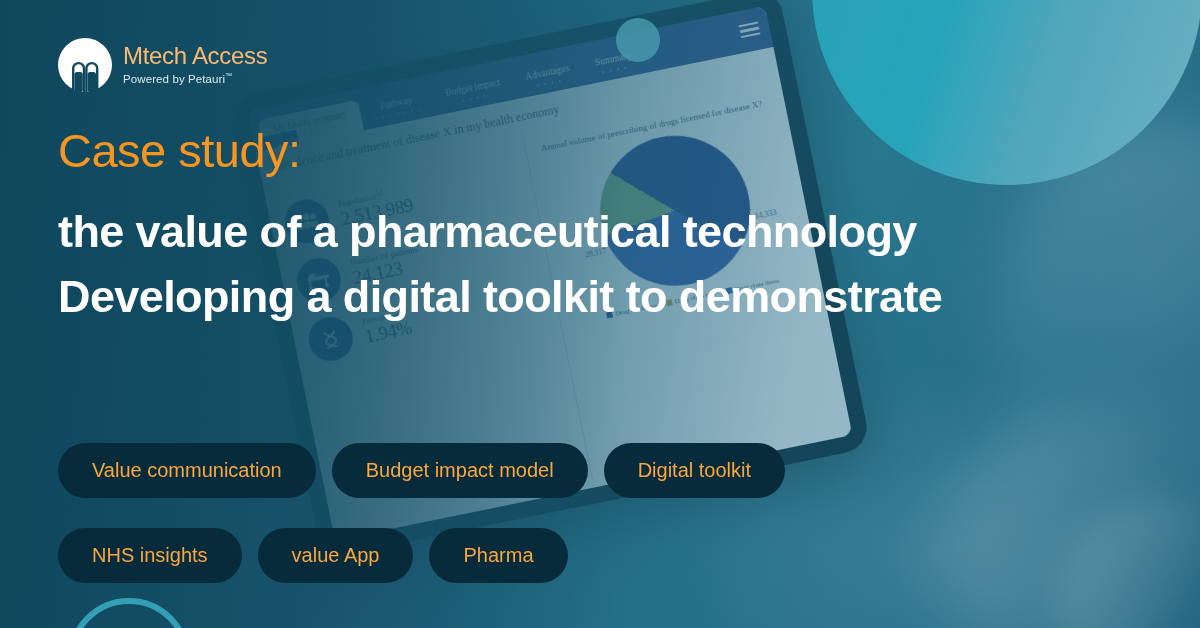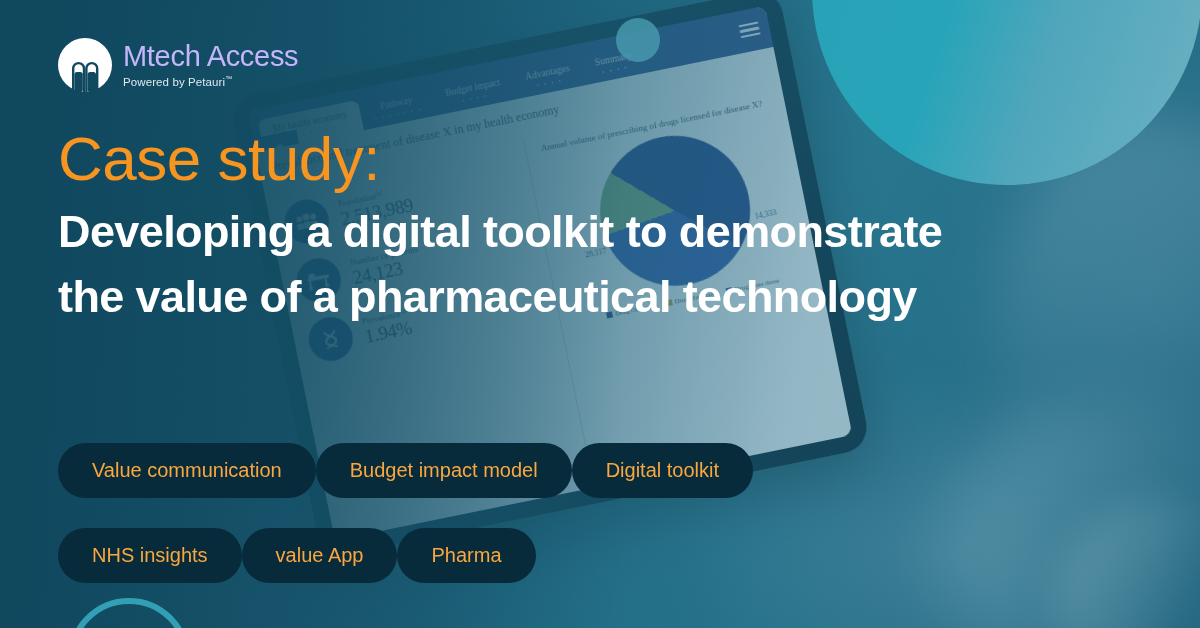--- a/index.html
+++ b/index.html
@@ -292,37 +292,37 @@
   }
   .logo-mark {
     width: 54px; height: 54px;
     flex: 0 0 54px;
   }
   .logo-text {
     margin-left: 11px;
     line-height: 1;
   }
   .logo-title {
-    font-size: 29px;
-    color: #c4b5fd;
+    font-size: 24px;
+    color: #fdba74;
     letter-spacing: -0.3px;
     font-weight: 500;
   }
   .logo-sub {
     font-size: 11.5px;
     color: #dfe9ee;
     margin-top: 4px;
     letter-spacing: 0.1px;
   }
   .logo-sub sup { font-size: 7px; vertical-align: super; }
 
   .eyebrow {
     position: absolute;
     left: 58px; top: 123px;
-    font-size: 62px;
+    font-size: 47px;
     color: #f79520;
     font-weight: 400;
     letter-spacing: -0.5px;
   }
 
   .headline {
     position: absolute;
     left: 58px; top: 200px;
     width: 1080px;
     font-size: 45px;
@@ -333,21 +333,21 @@
   }
   .headline div { white-space: nowrap; }
 
   .tag-rows {
     position: absolute;
     left: 58px; top: 443px;
     width: 1100px;
   }
   .tag-row {
     display: flex;
-    gap: 0;
+    gap: 16px;
     margin-bottom: 30px;
     align-items: center;
   }
   .tag {
     background: #082b3c;
     color: #f9a73e;
     font-size: 20px;
     border-radius: 28px;
     padding: 0 34px;
     height: 55px;
@@ -506,22 +506,22 @@
       </div>
       <div class="logo-text">
         <div class="logo-title">Mtech Access</div>
         <div class="logo-sub"><span>Powered by Petauri</span><sup>™</sup></div>
       </div>
     </div>
 
     <div class="eyebrow">Case study:</div>
 
     <div class="headline">
+      <div>the value of a pharmaceutical technology</div>
       <div>Developing a digital toolkit to demonstrate</div>
-      <div>the value of a pharmaceutical technology</div>
     </div>
 
     <div class="tag-rows">
       <div class="tag-row">
         <span class="tag">Value communication</span>
         <span class="tag">Budget impact model</span>
         <span class="tag">Digital toolkit</span>
       </div>
       <div class="tag-row">
         <span class="tag">NHS insights</span>

